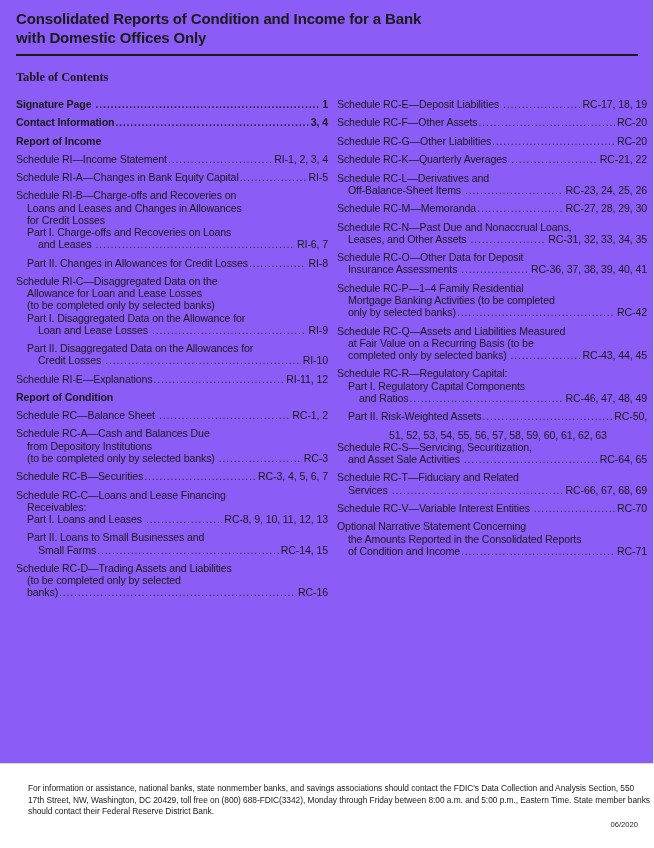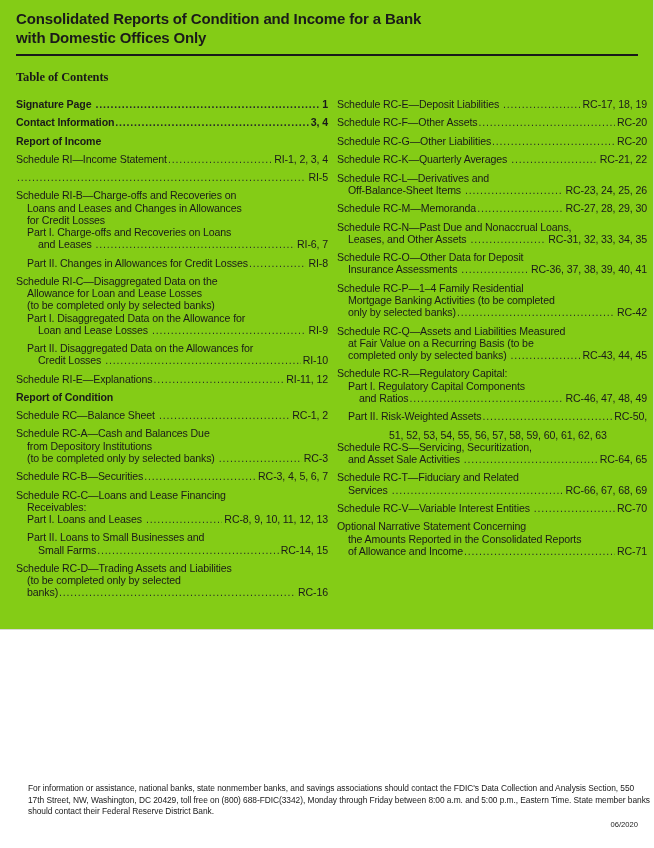--- a/index.html
+++ b/index.html
@@ -11,22 +11,22 @@
     width: 654px;
     height: 848px;
     position: relative;
     font-family: "Liberation Sans", sans-serif;
     color: #1a1a1a;
     overflow: hidden;
   }
   .page {
     position: absolute;
     left: 0; top: 0;
-    width: 654px; height: 630px;
-    background: #84cc16;
+    width: 654px; height: 764px;
+    background: #8b5cf6;
     border-right: 1px solid #d8d8d8;
     border-bottom: 1px solid #d8d8d8;
   }
 
   
   .doc-title {
     position: absolute;
     left: 16px; top: 9px;
     width: 610px;
     font-size: 15px;
@@ -146,20 +146,21 @@
         <span class="dots">........................................................................................................................................................................................................</span>
         <span class="pg">3, 4</span>
       </div>
       <div class="section-head">Report of Income</div>
       <div class="ln entry">
         <span class="txt">Schedule RI—Income Statement</span>
         <span class="dots">........................................................................................................................................................................................................</span>
         <span class="pg">RI-1, 2, 3, 4</span>
       </div>
       <div class="ln entry">
+        <span class="txt">Schedule RI-A—Changes in Bank Equity Capital</span>
         <span class="dots">........................................................................................................................................................................................................</span>
         <span class="pg">RI-5</span>
       </div>
       <div class="pl entry tight">Schedule RI-B—Charge-offs and Recoveries on</div>
       <div class="pl entry tight ind1">Loans and Leases and Changes in Allowances</div>
       <div class="pl entry tight ind1">for Credit Losses</div>
       <div class="pl entry tight ind1">Part I. Charge-offs and Recoveries on Loans</div>
       <div class="ln entry gap ind2">
         <span class="txt">and Leases</span>
         <span class="dots">........................................................................................................................................................................................................</span>
@@ -313,21 +314,21 @@
         <span class="pg">RC-66, 67, 68, 69</span>
       </div>
       <div class="ln entry gap">
         <span class="txt">Schedule RC-V—Variable Interest Entities</span>
         <span class="dots">........................................................................................................................................................................................................</span>
         <span class="pg">RC-70</span>
       </div>
       <div class="pl entry tight">Optional Narrative Statement Concerning</div>
       <div class="pl entry tight ind1">the Amounts Reported in the Consolidated Reports</div>
       <div class="ln entry ind1">
-        <span class="txt">of Allowance and Income</span>
+        <span class="txt">of Condition and Income</span>
         <span class="dots">........................................................................................................................................................................................................</span>
         <span class="pg">RC-71</span>
       </div>
     </div>
 
   <div class="footer">
     <p>For information or assistance, national banks, state nonmember banks, and savings associations should contact the FDIC's Data Collection and Analysis Section, 550 17th Street, NW, Washington, DC 20429, toll free on (800) 688-FDIC(3342), Monday through Friday between 8:00 a.m. and 5:00 p.m., Eastern Time. State member banks should contact their Federal Reserve District Bank.</p>
   </div>
   <div class="footer-date">06/2020</div>
 

